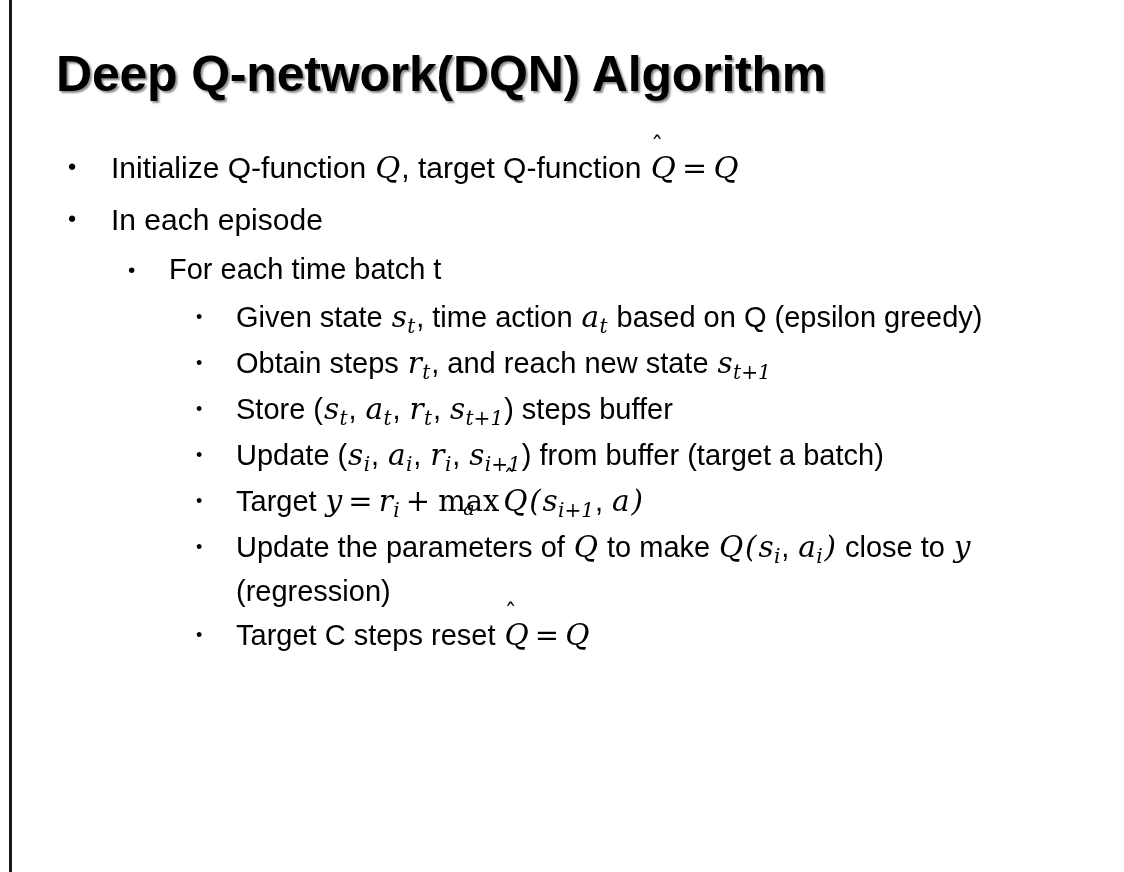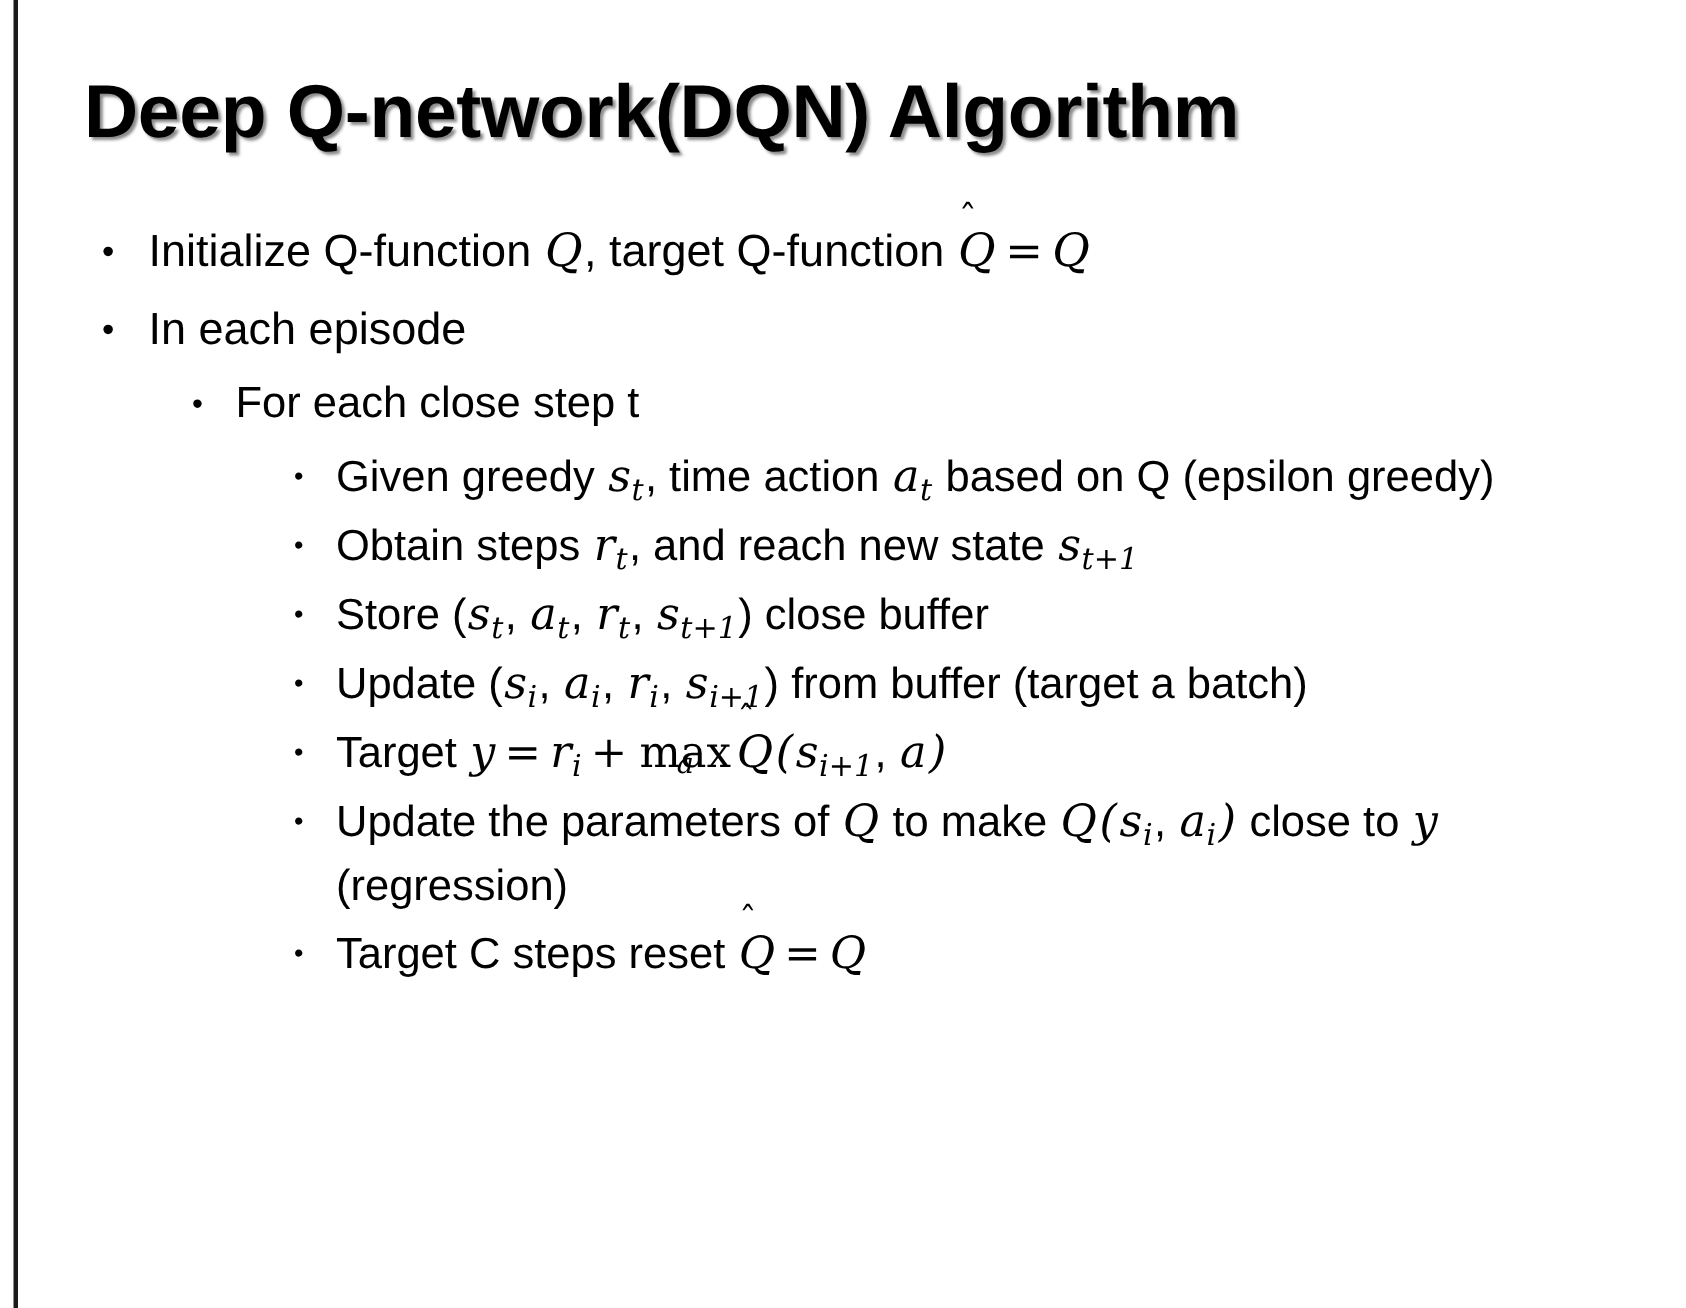--- a/index.html
+++ b/index.html
@@ -58,20 +58,21 @@
   .bullet .dot {
     position: absolute;
     display: block;
     left: 0;
     top: 0;
     width: 1em;
     text-align: left;
   }
   .bullet .txt {
     display: block;
+    margin-left: 12px;
   }
 
   
   .lvl1 { margin-left: 68px; padding-left: 31px; font-size: 30px; margin-bottom: 8px; }
   .lvl2 { margin-left: 128px; padding-left: 29px; font-size: 29px; margin-bottom: 5px; }
   .lvl3 { margin-left: 196px; padding-left: 28px; font-size: 29px; margin-bottom: 1px; }
 
   .lvl1 .dot { font-size: 0.78em; line-height: 1.85; }
   .lvl2 .dot { font-size: 0.72em; line-height: 2.0; }
   .lvl3 .dot { font-size: 0.62em; line-height: 2.35; }
@@ -153,36 +154,36 @@
       <span class="txt"><span>Initialize Q-function </span><span class="m">Q</span><span>, target Q-function </span><span class="m hat"><span class="hat-mark">̂</span><span>Q</span></span><span class="op">=</span><span class="m">Q</span></span>
     </div>
 
     <div class="bullet lvl1">
       <span class="dot">•</span>
       <span class="txt">In each episode</span>
     </div>
 
     <div class="bullet lvl2">
       <span class="dot">•</span>
-      <span class="txt">For each close step t</span>
-    </div>
-
-    <div class="bullet lvl3">
-      <span class="dot">•</span>
-      <span class="txt"><span>Given greedy </span><span class="m"><span>s</span><span class="msub">t</span></span><span>, time action </span><span class="m"><span>a</span><span class="msub">t</span></span><span> based on Q (epsilon greedy)</span></span>
+      <span class="txt">For each time batch t</span>
+    </div>
+
+    <div class="bullet lvl3">
+      <span class="dot">•</span>
+      <span class="txt"><span>Given state </span><span class="m"><span>s</span><span class="msub">t</span></span><span>, time action </span><span class="m"><span>a</span><span class="msub">t</span></span><span> based on Q (epsilon greedy)</span></span>
     </div>
 
     <div class="bullet lvl3">
       <span class="dot">•</span>
       <span class="txt"><span>Obtain steps </span><span class="m"><span>r</span><span class="msub">t</span></span><span>, and reach new state </span><span class="m"><span>s</span><span class="msub">t+1</span></span></span>
     </div>
 
     <div class="bullet lvl3">
       <span class="dot">•</span>
-      <span class="txt"><span>Store (</span><span class="m"><span>s</span><span class="msub">t</span></span><span>, </span><span class="m"><span>a</span><span class="msub">t</span></span><span>, </span><span class="m"><span>r</span><span class="msub">t</span></span><span>, </span><span class="m"><span>s</span><span class="msub">t+1</span></span><span>) close buffer</span></span>
+      <span class="txt"><span>Store (</span><span class="m"><span>s</span><span class="msub">t</span></span><span>, </span><span class="m"><span>a</span><span class="msub">t</span></span><span>, </span><span class="m"><span>r</span><span class="msub">t</span></span><span>, </span><span class="m"><span>s</span><span class="msub">t+1</span></span><span>) steps buffer</span></span>
     </div>
 
     <div class="bullet lvl3">
       <span class="dot">•</span>
       <span class="txt"><span>Update (</span><span class="m"><span>s</span><span class="msub">i</span></span><span>, </span><span class="m"><span>a</span><span class="msub">i</span></span><span>, </span><span class="m"><span>r</span><span class="msub">i</span></span><span>, </span><span class="m"><span>s</span><span class="msub">i+1</span></span><span>) from buffer (target a batch)</span></span>
     </div>
 
     <div class="bullet lvl3">
       <span class="dot">•</span>
       <span class="txt"><span>Target </span><span class="m">y</span><span class="op">=</span><span class="m"><span>r</span><span class="msub">i</span></span><span class="op">+</span><span class="mu underop"><span>max</span><span class="under">a</span></span><span class="m hat"><span class="hat-mark">̂</span><span>Q</span></span><span class="m">(</span><span class="m"><span>s</span><span class="msub">i+1</span></span><span>, </span><span class="m">a</span><span class="m">)</span></span>

